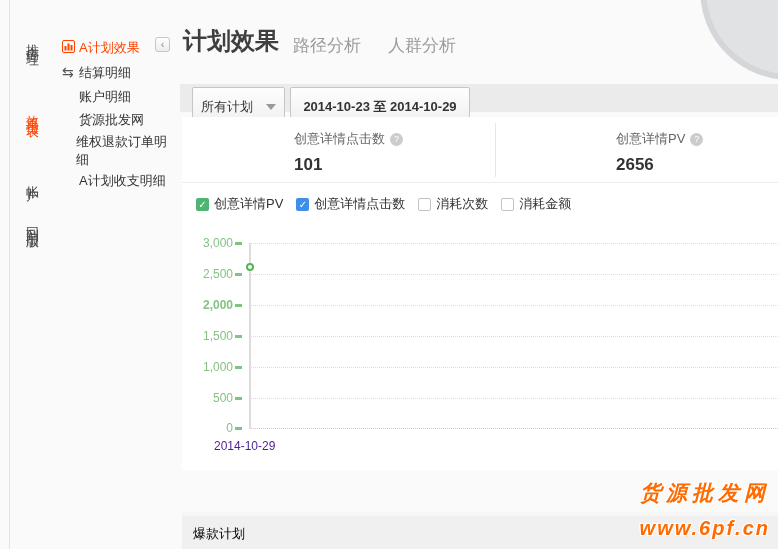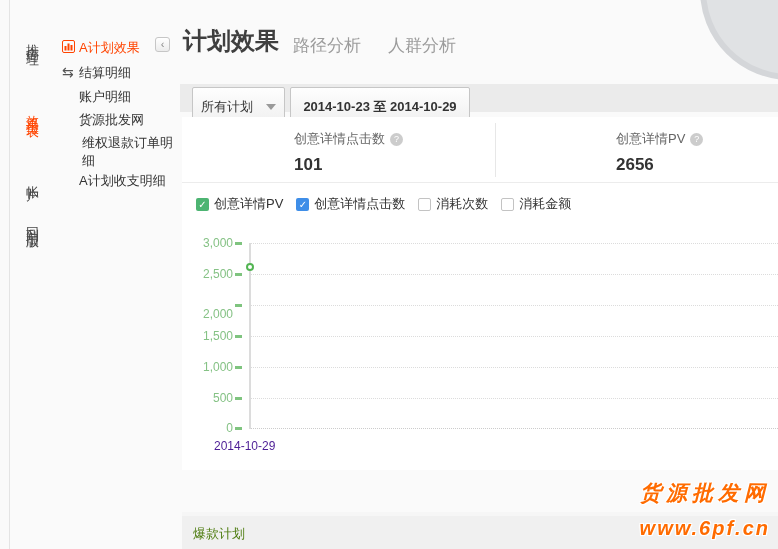--- a/index.html
+++ b/index.html
@@ -68,21 +68,21 @@
   .y-axis { position:absolute; left:67px; top:126px; width:2px; height:186px; background:#dcdcdc; }
   .data-point { position:absolute; left:64px; top:146px; width:8px; height:8px; border-radius:50%;
     background:#fff; border:2px solid #53b553; }
   .x-label { position:absolute; left:32px; top:322px; font-size:12px; color:#4c1d95; }
 
   
   .table-header { position:absolute; left:182px; top:471px; width:596px; height:41px; background:#eaeaea; }
   .table-header .cell { position:absolute; left:11px; top:13px; font-size:13px; color:#9a9a9a; }
   .table-row { position:absolute; left:182px; top:512px; width:596px; height:37px; background:#f0f0f0;
     border-top:4px solid #f6f6f6; }
-  .table-row .cell { position:absolute; left:11px; top:9px; font-size:13px; color:#4d7c0f; }
+  .table-row .cell { position:absolute; left:11px; top:9px; font-size:13px; color:#000000; }
 
   
   .watermark { position:absolute; right:8px; top:479px; text-align:right; color:#ff6b00;
     font-weight:bold; font-style:italic;
     text-shadow:-1px -1px 0 #fff, 1px -1px 0 #fff, -1px 1px 0 #fff, 1px 1px 0 #fff, 0 0 3px #fff; }
   .watermark .wm1 { font-size:21px; letter-spacing:5px; }
   .watermark .wm2 { font-size:20px; letter-spacing:2px; margin-top:10px; }
 </style>
 </head>
 <body>
@@ -105,21 +105,21 @@
       <rect x="8.5" y="5" width="2" height="5.5" fill="#ff4400"></rect>
     </svg>
   </span>
   <div class="menu-item active" style="left:79px; top:39px;">A计划效果</div>
   <div class="collapse-btn">‹</div>
 
   <span class="menu-icon swap-glyph" style="left:62px; top:65px;">⇆</span>
   <div class="menu-item" style="left:79px; top:64px;">结算明细</div>
   <div class="menu-item" style="left:79px; top:88px;">账户明细</div>
   <div class="menu-item" style="left:79px; top:111px;">货源批发网</div>
-  <div class="menu-item" style="left:82px; top:134px; width:97px; line-height:18px;">维权退款订单明细</div>
+  <div class="menu-item" style="left:76px; top:134px; width:97px; line-height:18px;font-family:Liberation Mono, monospace;">维权退款订单明细</div>
   <div class="menu-item" style="left:79px; top:172px;">A计划收支明细</div>
 
   <div class="page-title">计划效果</div>
   <div class="page-tab" style="left:293px;">路径分析</div>
   <div class="page-tab" style="left:388px;">人群分析</div>
 
   <div class="filter-band">
     <div class="btn plan-select">
       <span>所有计划</span>
       <span class="caret-down"></span>
@@ -164,21 +164,21 @@
       </label>
       <label class="legend-item">
         <span class="cb cb-off"></span>
         <span>消耗金额</span>
       </label>
     </div>
 
     <div>
       <div class="ytick-label" style="top:119px;">3,000</div>
       <div class="ytick-label" style="top:150px;">2,500</div>
-      <div class="ytick-label" style="top:190px;">2,000</div>
+      <div class="ytick-label" style="top:181px;font-weight:bold;">2,000</div>
       <div class="ytick-label" style="top:212px;">1,500</div>
       <div class="ytick-label" style="top:243px;">1,000</div>
       <div class="ytick-label" style="top:274px;">500</div>
       <div class="ytick-label" style="top:304px;">0</div>
 
       <div class="ytick-mark" style="top:125px;"></div>
       <div class="ytick-mark" style="top:156px;"></div>
       <div class="ytick-mark" style="top:187px;"></div>
       <div class="ytick-mark" style="top:218px;"></div>
       <div class="ytick-mark" style="top:249px;"></div>

